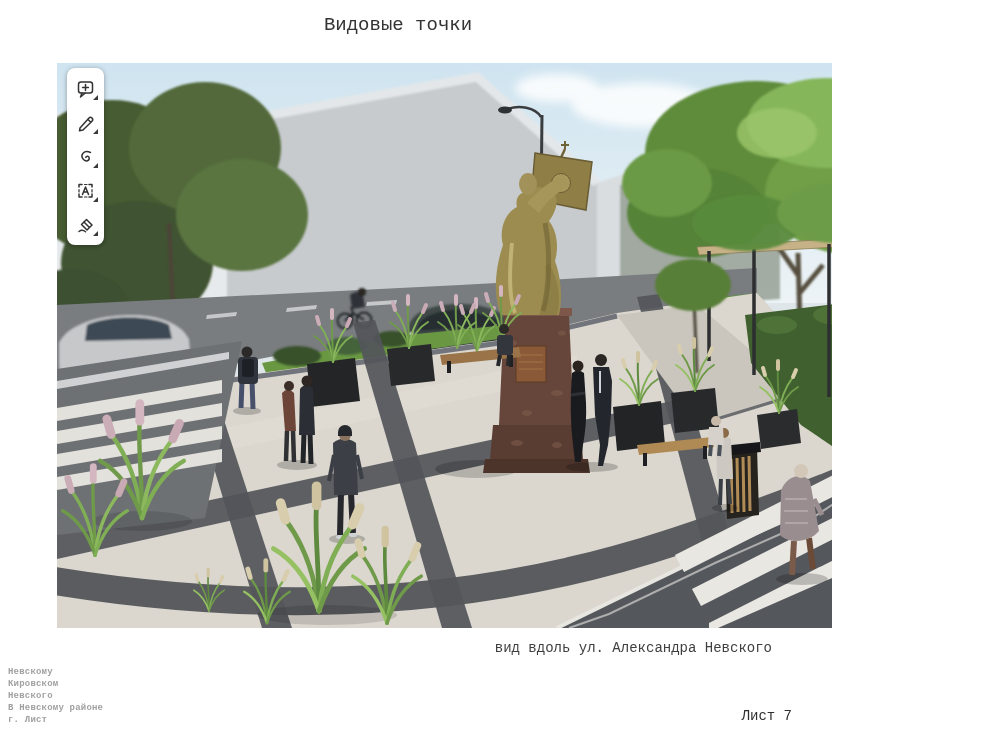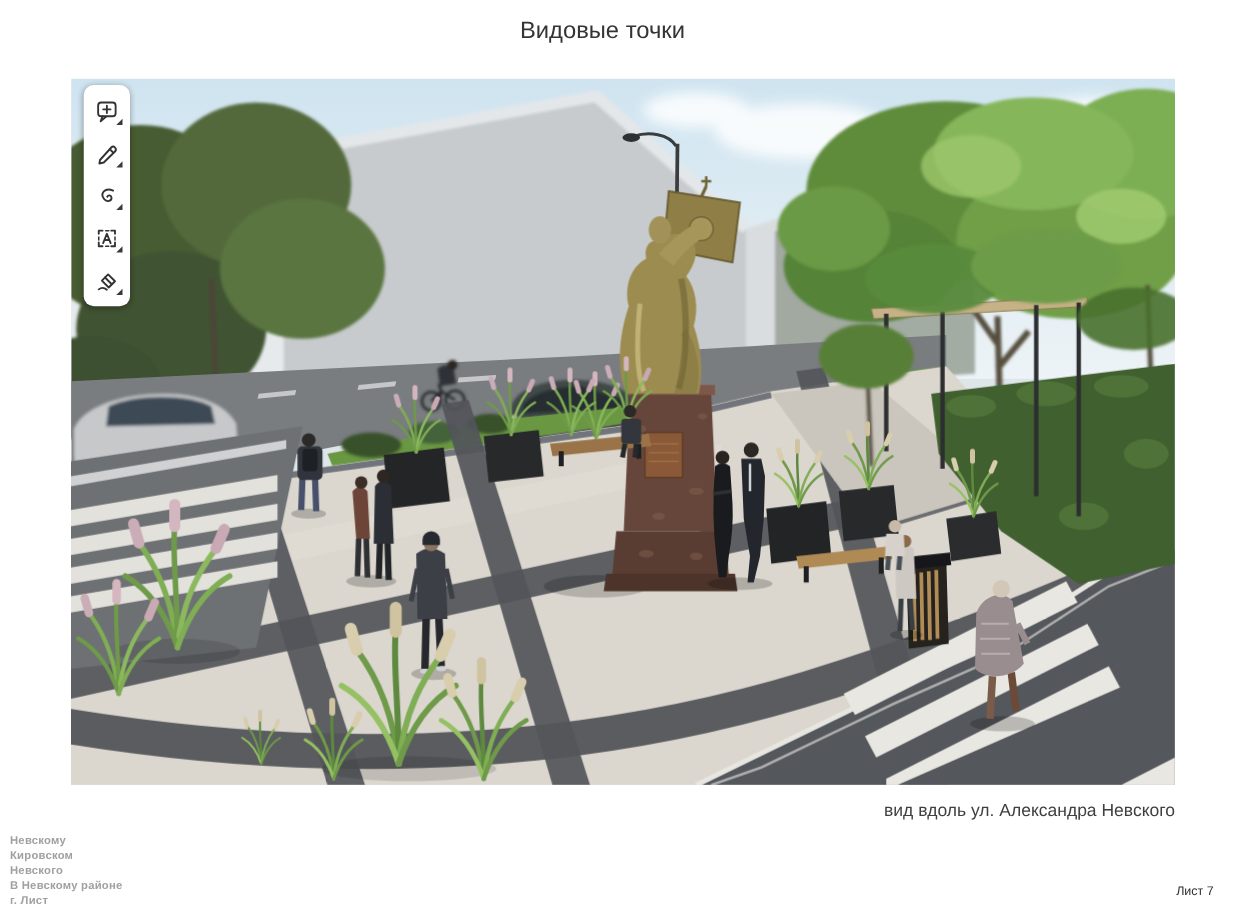--- a/index.html
+++ b/index.html
@@ -1,34 +1,34 @@
 <!DOCTYPE html>
 <html><head>
 <meta charset="utf-8">
 <style>
   html,body{margin:0;padding:0;background:#fff;}
-  .page{position:relative;width:1000px;height:737px;background:#ffffff;overflow:hidden;
-        font-family:Liberation Sans, sans-serif;}
+  .page{position:relative;width:832px;height:737px;background:#ffffff;overflow:hidden;
+        font-family:Liberation Mono, monospace;}
   .page-title{position:absolute;left:0;right:0;top:14px;margin:0;text-align:center;
         transform:translateX(-18px);font-size:19px;font-weight:400;color:#343434;}
   .render{position:absolute;left:57px;top:63px;width:883px;height:565px;overflow:hidden;background:#dfe6ea;}
   .render svg{display:block;}
   
   .toolbar{position:absolute;left:10px;top:5px;width:37px;background:#fff;border-radius:8px;
         box-shadow:0 1px 5px rgba(0,0,0,.35);display:flex;flex-direction:column;align-items:center;
         padding:8px 0;gap:9px;}
   .tool{position:relative;width:26px;height:25px;border:none;background:transparent;padding:0;
         display:flex;align-items:center;justify-content:center;cursor:pointer;}
   .tool::after{content:'';position:absolute;right:1px;bottom:1px;
         border-left:5px solid transparent;border-bottom:5px solid #3a3a3a;}
   .tool svg{stroke:#333;fill:none;stroke-width:1.5;stroke-linecap:round;stroke-linejoin:round;}
   .caption{position:absolute;right:60px;top:640px;font-size:14px;color:#3f3f3f;}
   .titleblock{position:absolute;left:8px;top:666px;font-size:9px;font-weight:bold;line-height:12px;
         color:#909090;opacity:.85;letter-spacing:.2px;filter:blur(.4px);}
-  .sheet-label{position:absolute;right:29px;top:708px;font-size:10px;color:#2f2f2f;}
+  .sheet-label{position:absolute;right:40px;top:708px;font-size:14px;color:#2f2f2f;}
 </style>
 </head>
 <body>
 
 <div class="page">
 
   <h1 class="page-title">Видовые точки</h1>
 
   <div class="render">
     <svg width="883" height="565" viewBox="0 0 883 565">

